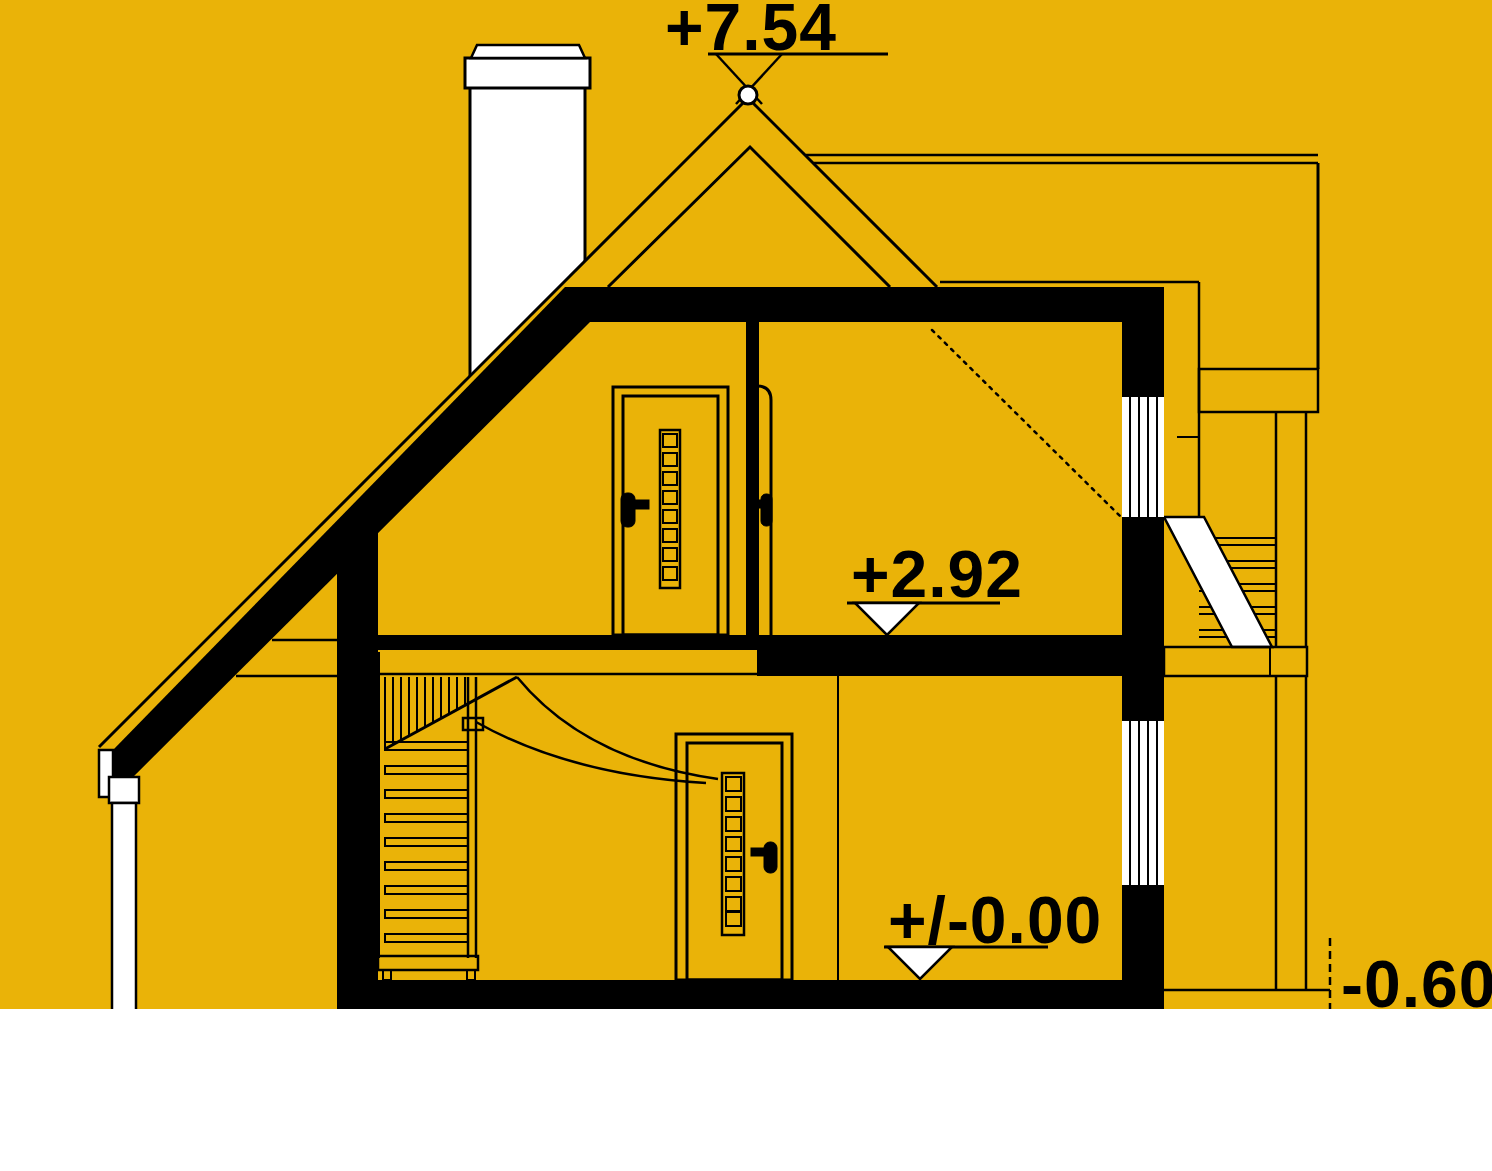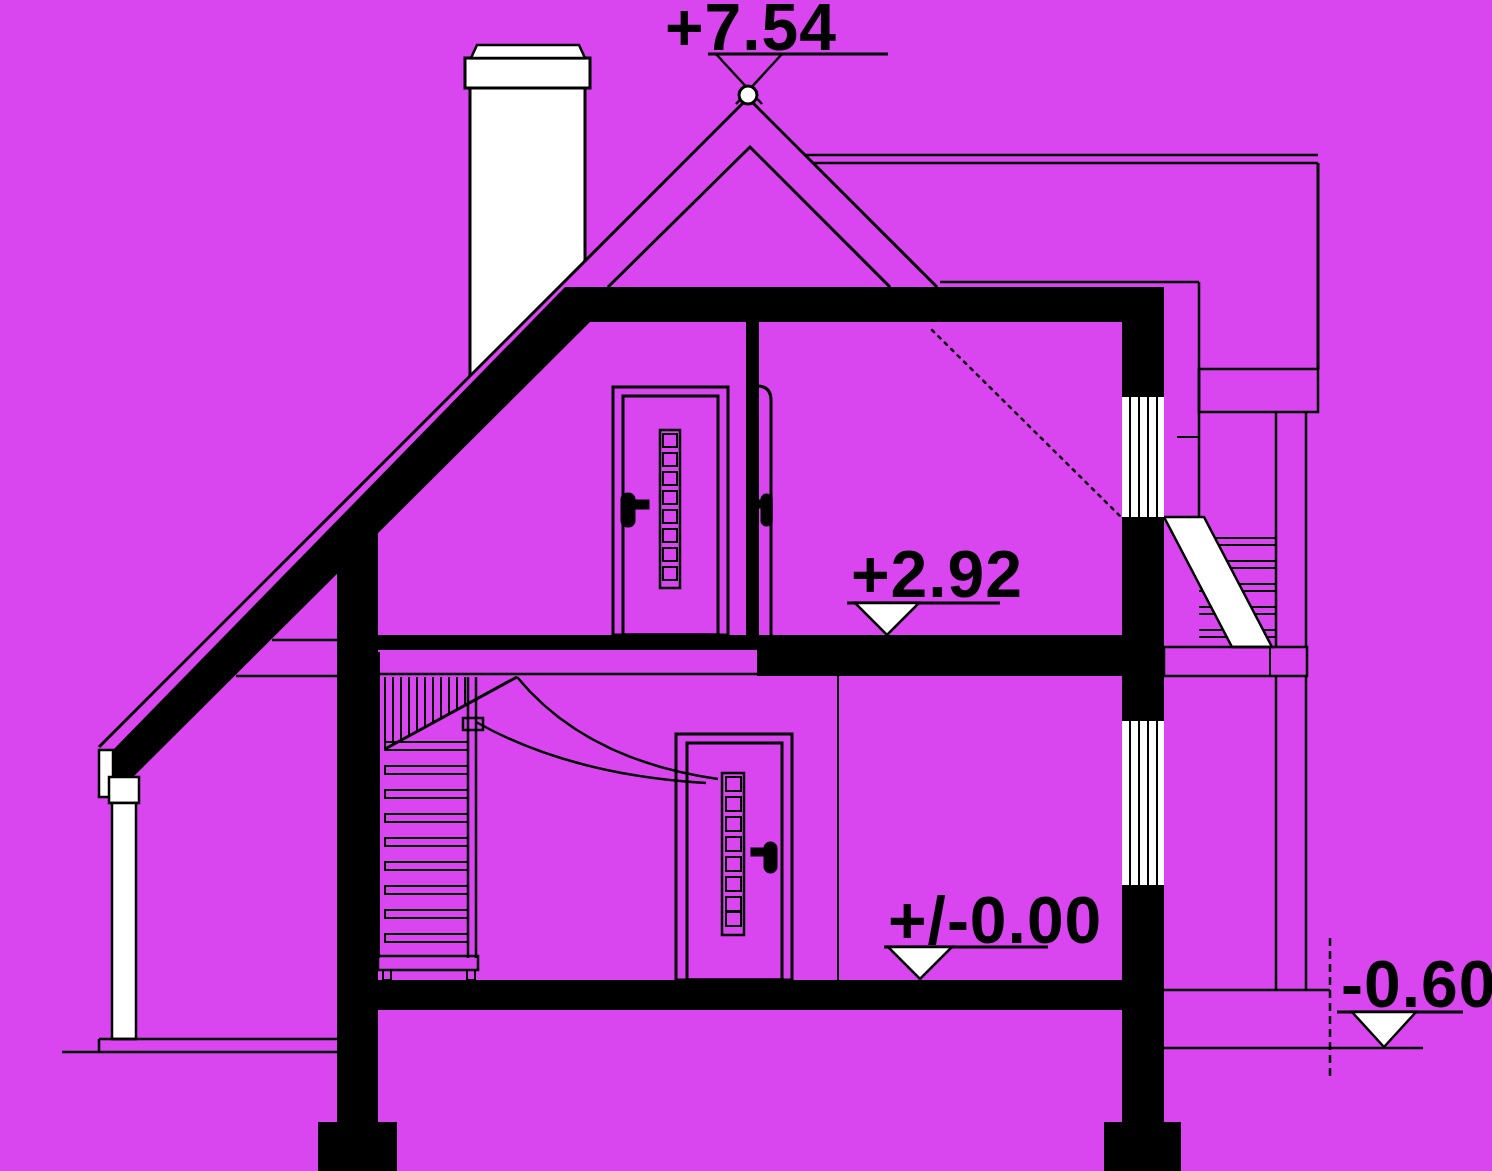--- a/index.html
+++ b/index.html
@@ -1,16 +1,16 @@
 <!DOCTYPE html>
 <html><head>
 <meta charset="utf-8">
 <style>
   html,body{margin:0;padding:0;background:#ffffff;}
-  .stage{position:relative;width:1492px;height:1171px;background:#d946ef;overflow:hidden;}
+  .stage{position:relative;width:1492px;height:1009px;background:#eab308;overflow:hidden;}
   .marker-text{font-family:"Liberation Sans",sans-serif;font-weight:bold;font-size:66px;letter-spacing:1px;fill:#000;}
   svg{display:block;}
 </style>
 </head>
 <body>
 
 <div class="stage">
 <svg width="1492" height="1171" viewBox="0 0 1492 1171" xmlns="http://www.w3.org/2000/svg">
 
   <g stroke="#000" fill="none">

